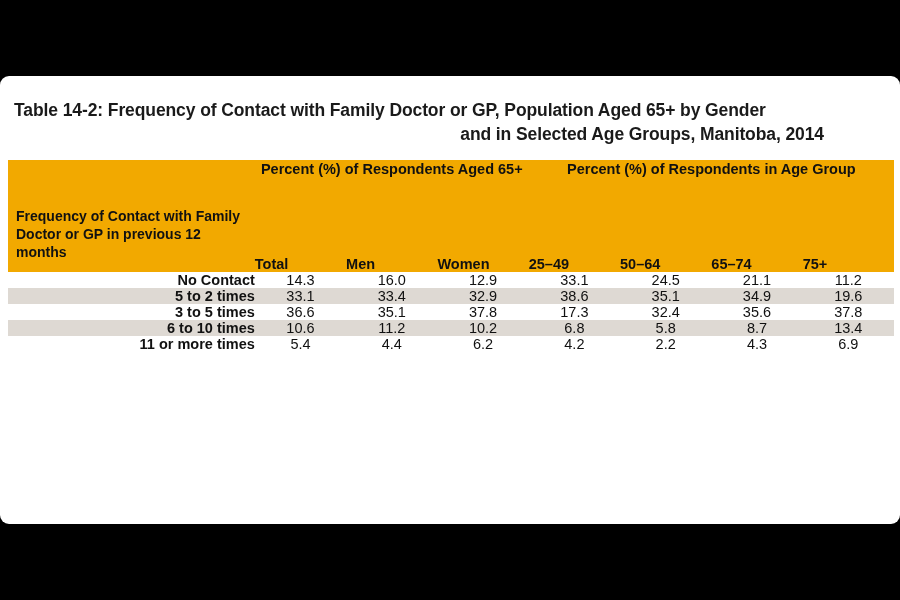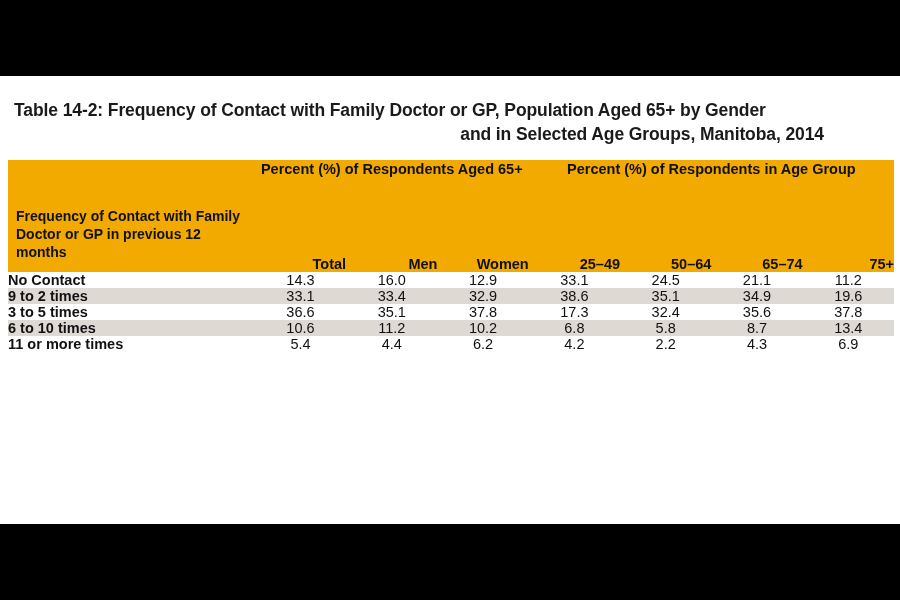--- a/index.html
+++ b/index.html
@@ -13,20 +13,21 @@
     font-family: "Liberation Sans", sans-serif;
     overflow: hidden;
   }
   .page {
     position: absolute;
     left: 0;
     top: 76px;
     width: 900px;
     height: 448px;
     background: #ffffff;
+    border-radius: 9px;
   }
   .title-block {
     padding: 22px 36px 0 14px;
   }
   .title-line {
     font-size: 17.5px;
     font-weight: bold;
     color: #1a1a1a;
     line-height: 1.38;
     letter-spacing: -0.1px;
@@ -64,29 +65,29 @@
     color: #111111;
     text-align: left;
     line-height: 1.28;
     padding: 4px 8px 10px 8px;
     vertical-align: bottom;
   }
   .hdr-sub {
     font-size: 14.5px;
     font-weight: bold;
     color: #111111;
-    text-align: right;
+    text-align: left;
     padding: 4px 4px 12px 4px;
     vertical-align: bottom;
   }
   .row-label {
     font-size: 14.5px;
     font-weight: bold;
     color: #111111;
-    text-align: left;
+    text-align: right;
     padding: 7px 8px 7px 8px;
   }
   .cell {
     font-size: 14.5px;
     color: #111111;
     text-align: center;
     padding: 7px 4px 7px 4px;
   }
   tr.alt .row-label, tr.alt .cell {
     background: #ded9d3;
@@ -142,21 +143,21 @@
         <td class="row-label">No Contact</td>
         <td class="cell">14.3</td>
         <td class="cell">16.0</td>
         <td class="cell">12.9</td>
         <td class="cell">33.1</td>
         <td class="cell">24.5</td>
         <td class="cell">21.1</td>
         <td class="cell">11.2</td>
       </tr>
       <tr class="alt">
-        <td class="row-label">9 to 2 times</td>
+        <td class="row-label">5 to 2 times</td>
         <td class="cell">33.1</td>
         <td class="cell">33.4</td>
         <td class="cell">32.9</td>
         <td class="cell">38.6</td>
         <td class="cell">35.1</td>
         <td class="cell">34.9</td>
         <td class="cell">19.6</td>
       </tr>
       <tr class="plain">
         <td class="row-label">3 to 5 times</td>

